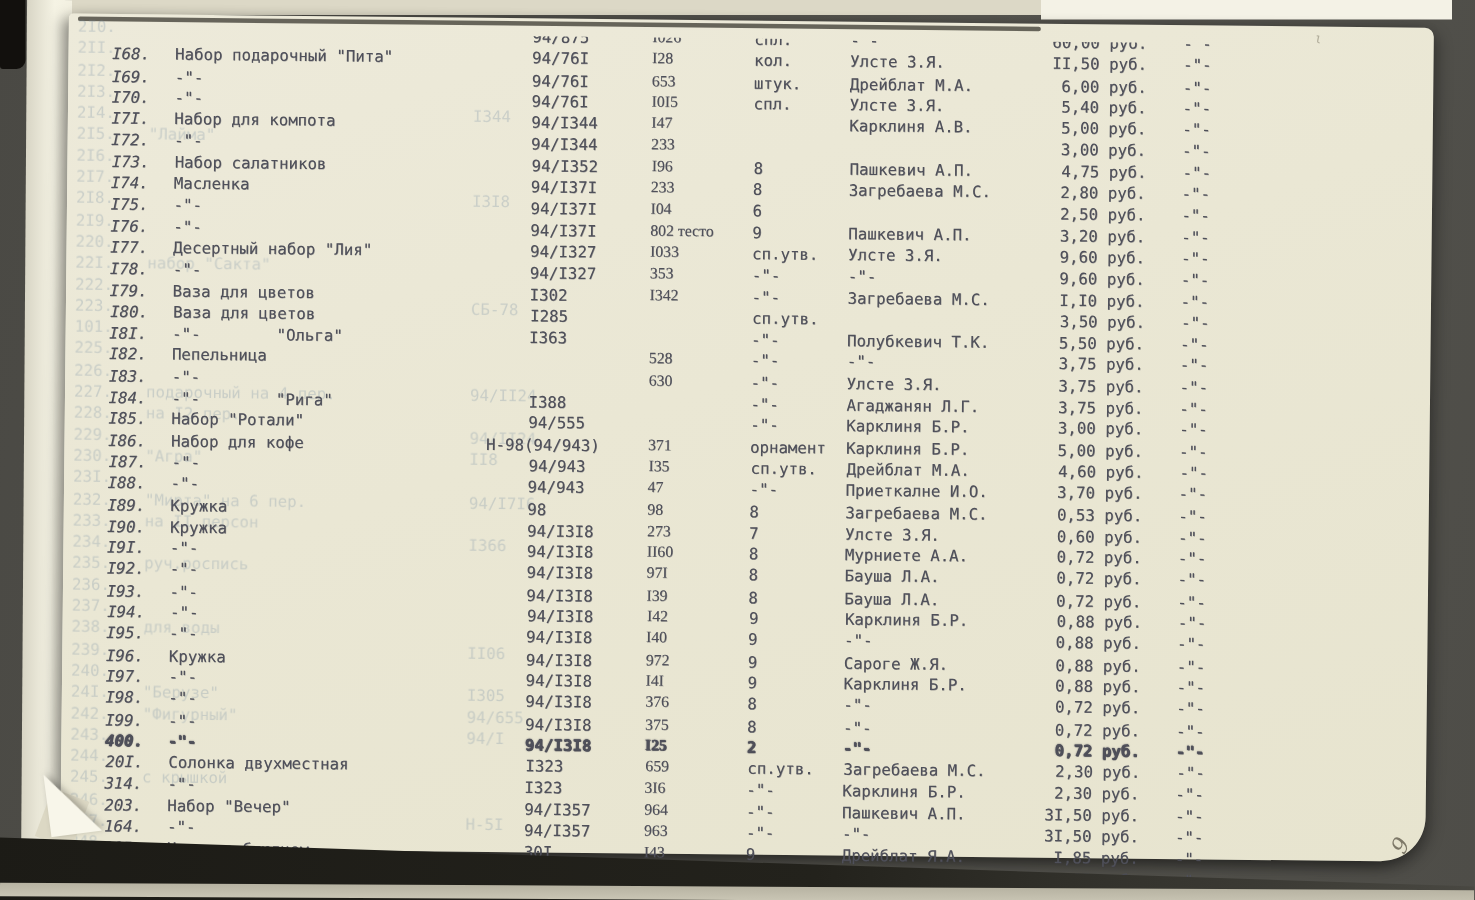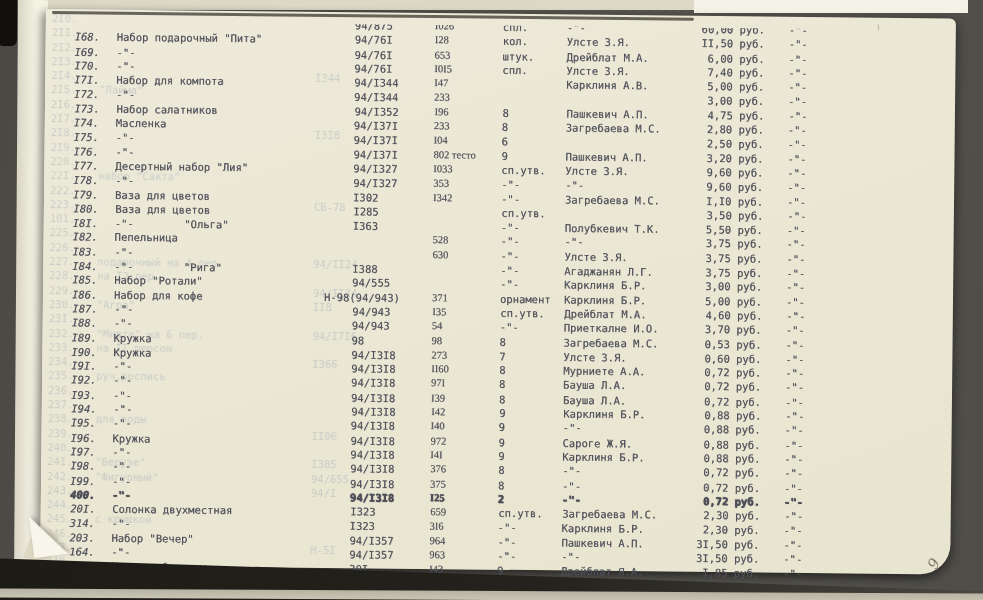--- a/index.html
+++ b/index.html
@@ -311,21 +311,21 @@
     <span class="c-price">6,00 руб.</span>
     <span class="c-ditto">-"-</span>
   </div>
         <div class="row">
     <span class="c-num">I70.</span>
     <span class="c-item">-"-</span>
     <span class="c-code">94/76I</span>
     <span class="c-qty">I0I5</span>
     <span class="c-grade">спл.</span>
     <span class="c-person">Улсте З.Я.</span>
-    <span class="c-price">7,40 руб.</span>
+    <span class="c-price">5,40 руб.</span>
     <span class="c-ditto">-"-</span>
   </div>
         <div class="row">
     <span class="c-num">I7I.</span>
     <span class="c-item">Набор для компота</span>
     <span class="c-code">94/I344</span>
     <span class="c-qty">I47</span>
     <span class="c-grade"></span>
     <span class="c-person">Карклиня А.В.</span>
     <span class="c-price">5,00 руб.</span>
@@ -488,21 +488,21 @@
     <span class="c-qty">I35</span>
     <span class="c-grade">сп.утв.</span>
     <span class="c-person">Дрейблат М.А.</span>
     <span class="c-price">4,60 руб.</span>
     <span class="c-ditto">-"-</span>
   </div>
         <div class="row">
     <span class="c-num">I88.</span>
     <span class="c-item">-"-</span>
     <span class="c-code">94/943</span>
-    <span class="c-qty">54</span>
+    <span class="c-qty">47</span>
     <span class="c-grade">-"-</span>
     <span class="c-person">Приеткалне И.О.</span>
     <span class="c-price">3,70 руб.</span>
     <span class="c-ditto">-"-</span>
   </div>
         <div class="row">
     <span class="c-num">I89.</span>
     <span class="c-item">Кружка</span>
     <span class="c-code">98</span>
     <span class="c-qty">98</span>

